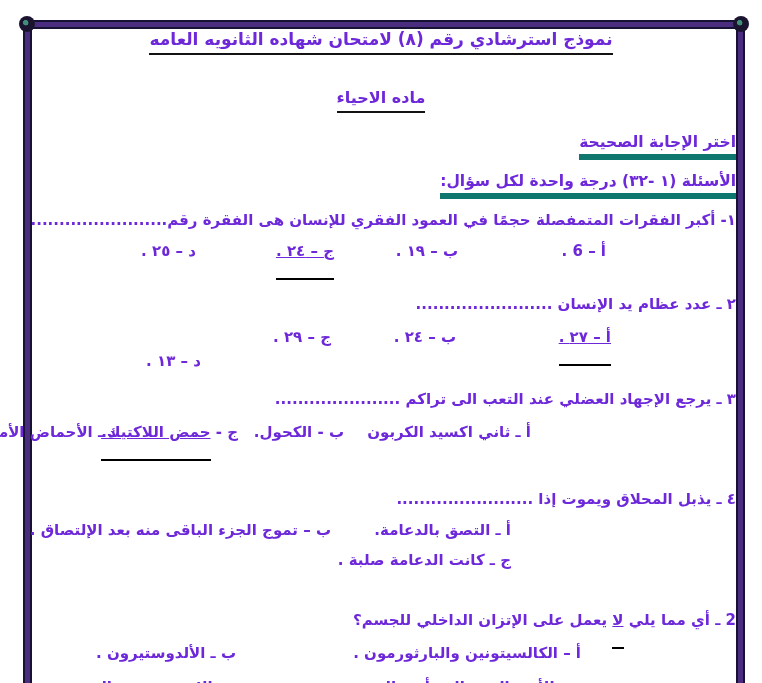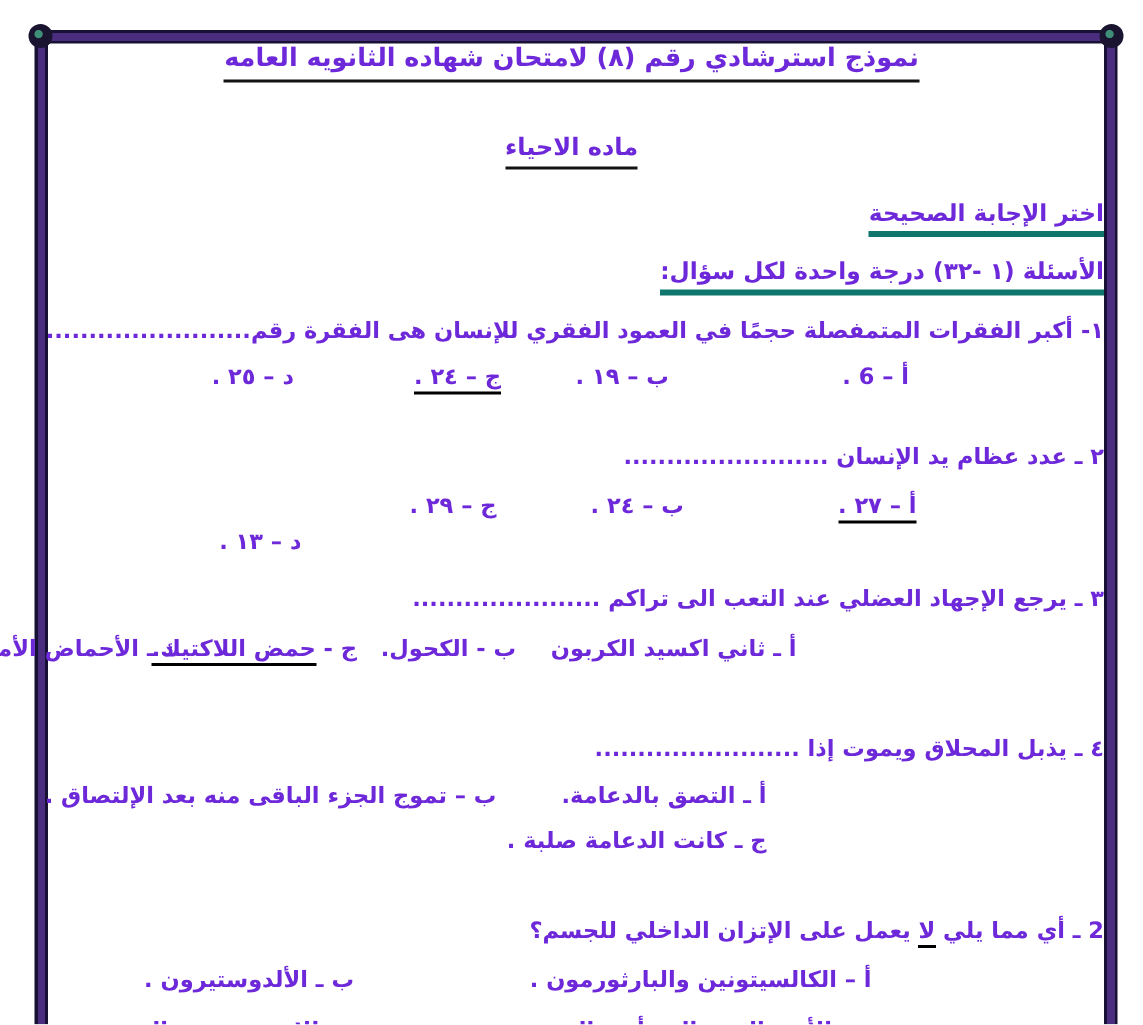--- a/index.html
+++ b/index.html
@@ -15,26 +15,26 @@
     background:linear-gradient(to right,#171233 0 2px,#4b2d80 2px 7px,#171233 7px 9px); }
   .bar-right{ position:absolute; right:17px; top:21px; bottom:0; width:9px;
     background:linear-gradient(to right,#171233 0 2px,#4b2d80 2px 7px,#171233 7px 9px); }
   .corner { position:absolute; top:16px; width:16px; height:16px; border-radius:50%;
     background:radial-gradient(circle at 42% 42%, #3f8f78 0 2.5px, #1b1430 3px); }
   .corner.l { left:19px; } .corner.r { right:13px; }
 
   .center-line { position:absolute; left:0; right:0; text-align:center; direction:rtl; }
   .center-line > span { display:inline-block; border-bottom:2px solid #131313; padding-bottom:4px; }
   .right-line { position:absolute; right:26px; direction:rtl; white-space:nowrap; font-size:15px; }
-  .right-line.u > span { display:inline-block; border-bottom:4px solid #0f766e; padding-bottom:3px; }
+  .right-line.u > span { display:inline-block; border-bottom:6px solid #0f766e; padding-bottom:3px; }
 
   .stem { position:absolute; right:26px; direction:rtl; white-space:nowrap; font-size:15px; }
   .optrow { position:absolute; left:30px; right:26px; height:26px; direction:rtl; font-size:15px; }
   .opt { position:absolute; top:0; white-space:nowrap; direction:rtl; }
-  .ansu { border-bottom:2px solid #000; padding-bottom:1px; }
+  .ansu { border-bottom:2px solid #000; padding-bottom:18px;text-decoration:underline; }
   .title   { top:29px; font-size:17px; }
   .subject { top:88px; font-size:16px; }
 </style>
 </head>
 <body>
 
 <div class="page">
 
   <div class="bar-top"></div>
   <div class="bar-left"></div>
@@ -51,21 +51,21 @@
   <div class="right-line u" style="top:133px; font-size:15.5px;">
     <span>اختر الإجابة الصحيحة</span>
   </div>
   <div class="right-line u" style="top:172px; font-size:15.5px;">
     <span>الأسئلة  (١ -٣٢) درجة واحدة لكل سؤال:</span>
   </div>
 
   <div class="stem" style="top:211px;">١- أكبر الفقرات المتمفصلة حجمًا في العمود الفقري للإنسان هى الفقرة رقم........................</div>
   <div class="optrow" style="top:242px;">
     <span class="opt" style="right:130px;">أ – 6 .</span>
-    <span class="opt" style="right:290px;margin-left:27px;">ب – ١٩ .</span>
+    <span class="opt" style="right:278px;margin-left:27px;">ب – ١٩ .</span>
     <span class="opt ansu" style="right:402px;">ج – ٢٤ .</span>
     <span class="opt" style="right:540px;">د – ٢٥ .</span>
   </div>
 
   <div class="stem" style="top:295px;">٢ ـ عدد عظام يد الإنسان ........................</div>
   <div class="optrow" style="top:328px;">
     <span class="opt ansu" style="right:125px;">أ – ٢٧ .</span>
     <span class="opt" style="right:280px;">ب – ٢٤ .</span>
     <span class="opt" style="right:405px;">ج – ٢٩ .</span>
     <span class="opt" style="right:535px;margin-top:24px;">د – ١٣ .</span>

